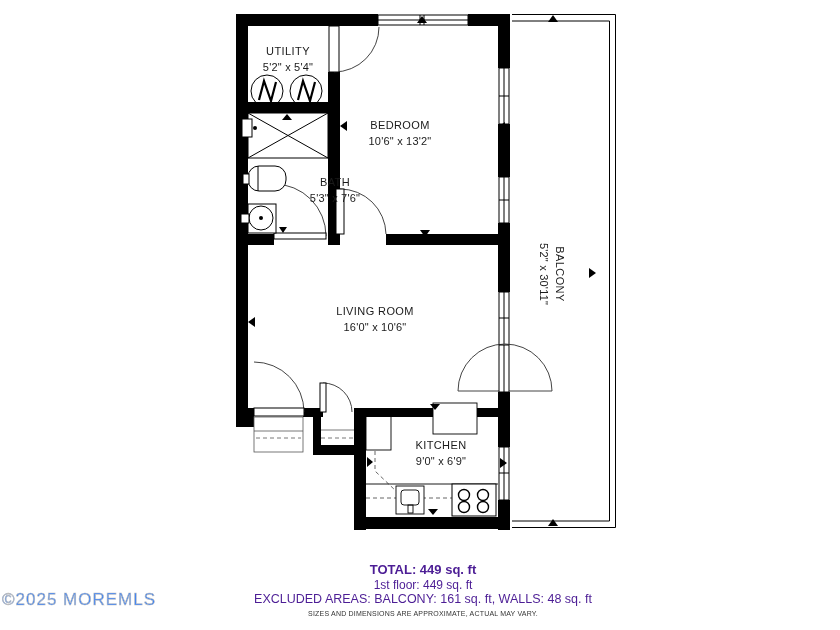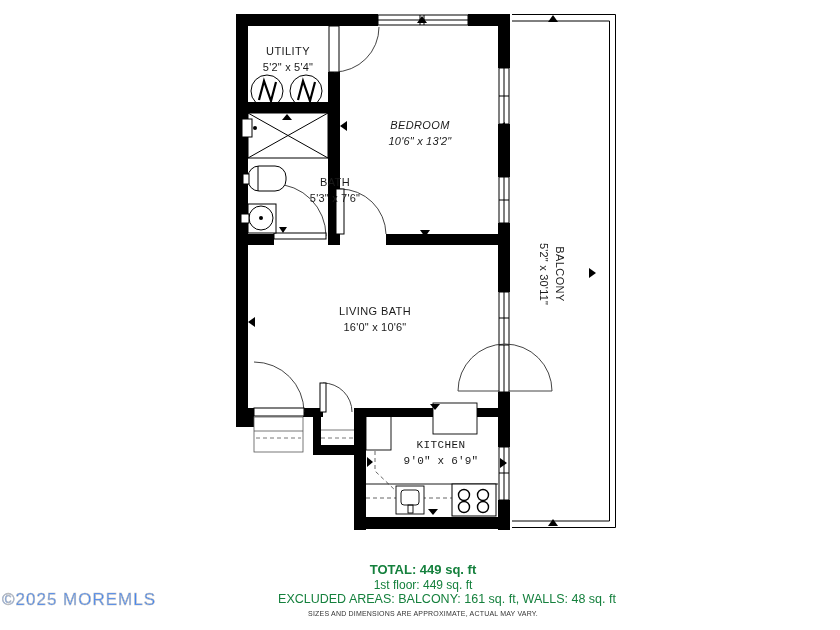--- a/index.html
+++ b/index.html
@@ -3,24 +3,24 @@
 <meta charset="utf-8">
 <style>
   html,body{margin:0;padding:0;background:#fff;}
   #canvas{position:relative;width:840px;height:630px;background:#ffffff;overflow:hidden;
           font-family:"Liberation Sans", sans-serif;color:#1a1a1a;}
   #plan-svg{position:absolute;left:0;top:0;}
   .room-label{position:absolute;transform:translateX(-50%);text-align:center;
               font-size:11px;line-height:16px;letter-spacing:.4px;color:#1a1a1a;white-space:nowrap;}
   .room-label .dims{letter-spacing:.2px;}
   .room-label.rot{transform:translate(-50%,-50%) rotate(90deg);}
-  .summary{position:absolute;left:423px;transform:translateX(-50%);text-align:center;white-space:nowrap;color:#15803d;}
+  .summary{position:absolute;left:423px;transform:translateX(-50%);text-align:center;white-space:nowrap;color:#4c1d95;}
   .sum-total{top:562px;font-size:13px;font-weight:bold;}
   .sum-floor{top:578px;font-size:12px;}
-  .sum-excluded{top:592px;font-size:12.5px;margin-left:24px;}
+  .sum-excluded{top:592px;font-size:12.5px;}
   .sum-disclaimer{top:610px;font-size:7px;letter-spacing:.2px;color:#333;}
   .watermark{position:absolute;left:2px;top:590px;font-size:17px;letter-spacing:1px;
              color:#3b82f6;-webkit-text-stroke:.6px #bdbdbd;}
 </style>
 </head>
 <body>
 
 <div id="canvas">
 
   <svg id="plan-svg" width="840" height="630" viewBox="0 0 840 630">
@@ -192,31 +192,31 @@
   <div class="room-label" style="left:288px;top:43px;">
     <div>UTILITY</div>
     <div class="dims">5'2" x 5'4"</div>
   </div>
 
   <div class="room-label" style="left:291px;top:174px;margin-left:44px;">
     <div>BATH</div>
     <div class="dims">5'3" x 7'6"</div>
   </div>
 
-  <div class="room-label" style="left:420px;top:117px;font-style:italic;">
+  <div class="room-label" style="left:400px;top:117px;">
     <div>BEDROOM</div>
     <div class="dims">10'6" x 13'2"</div>
   </div>
 
   <div class="room-label" style="left:375px;top:303px;">
-    <div>LIVING BATH</div>
+    <div>LIVING ROOM</div>
     <div class="dims">16'0" x 10'6"</div>
   </div>
 
-  <div class="room-label" style="left:441px;top:437px;font-family:Liberation Mono, monospace;">
+  <div class="room-label" style="left:441px;top:437px;">
     <div>KITCHEN</div>
     <div class="dims">9'0" x 6'9"</div>
   </div>
 
   <div class="room-label rot" style="left:552px;top:274px;">
     <div>BALCONY</div>
     <div class="dims">5'2" x 30'11"</div>
   </div>
 
   <div class="summary sum-total">TOTAL: 449 sq. ft</div>

